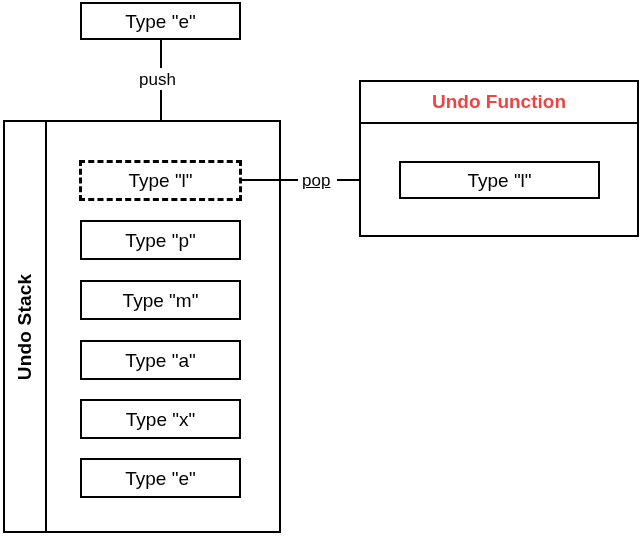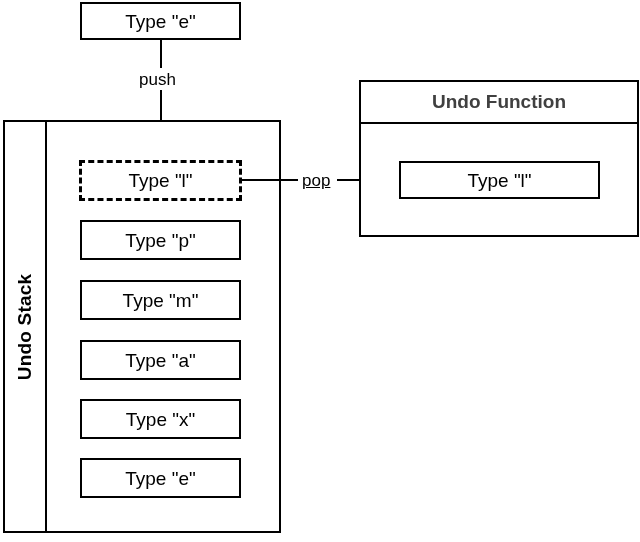--- a/index.html
+++ b/index.html
@@ -104,21 +104,21 @@
     top: 0;
     width: 100%;
     height: 42px;
     box-sizing: border-box;
     border-bottom: 2px solid #000000;
     display: flex;
     align-items: center;
     justify-content: center;
     font-size: 19px;
     font-weight: bold;
-    color: #404040;
+    color: #ef4444;
     white-space: nowrap;
   }
   #undo-function-item {
     left: 399px;
     top: 161px;
     width: 201px;
     height: 38px;
   }
 
   

